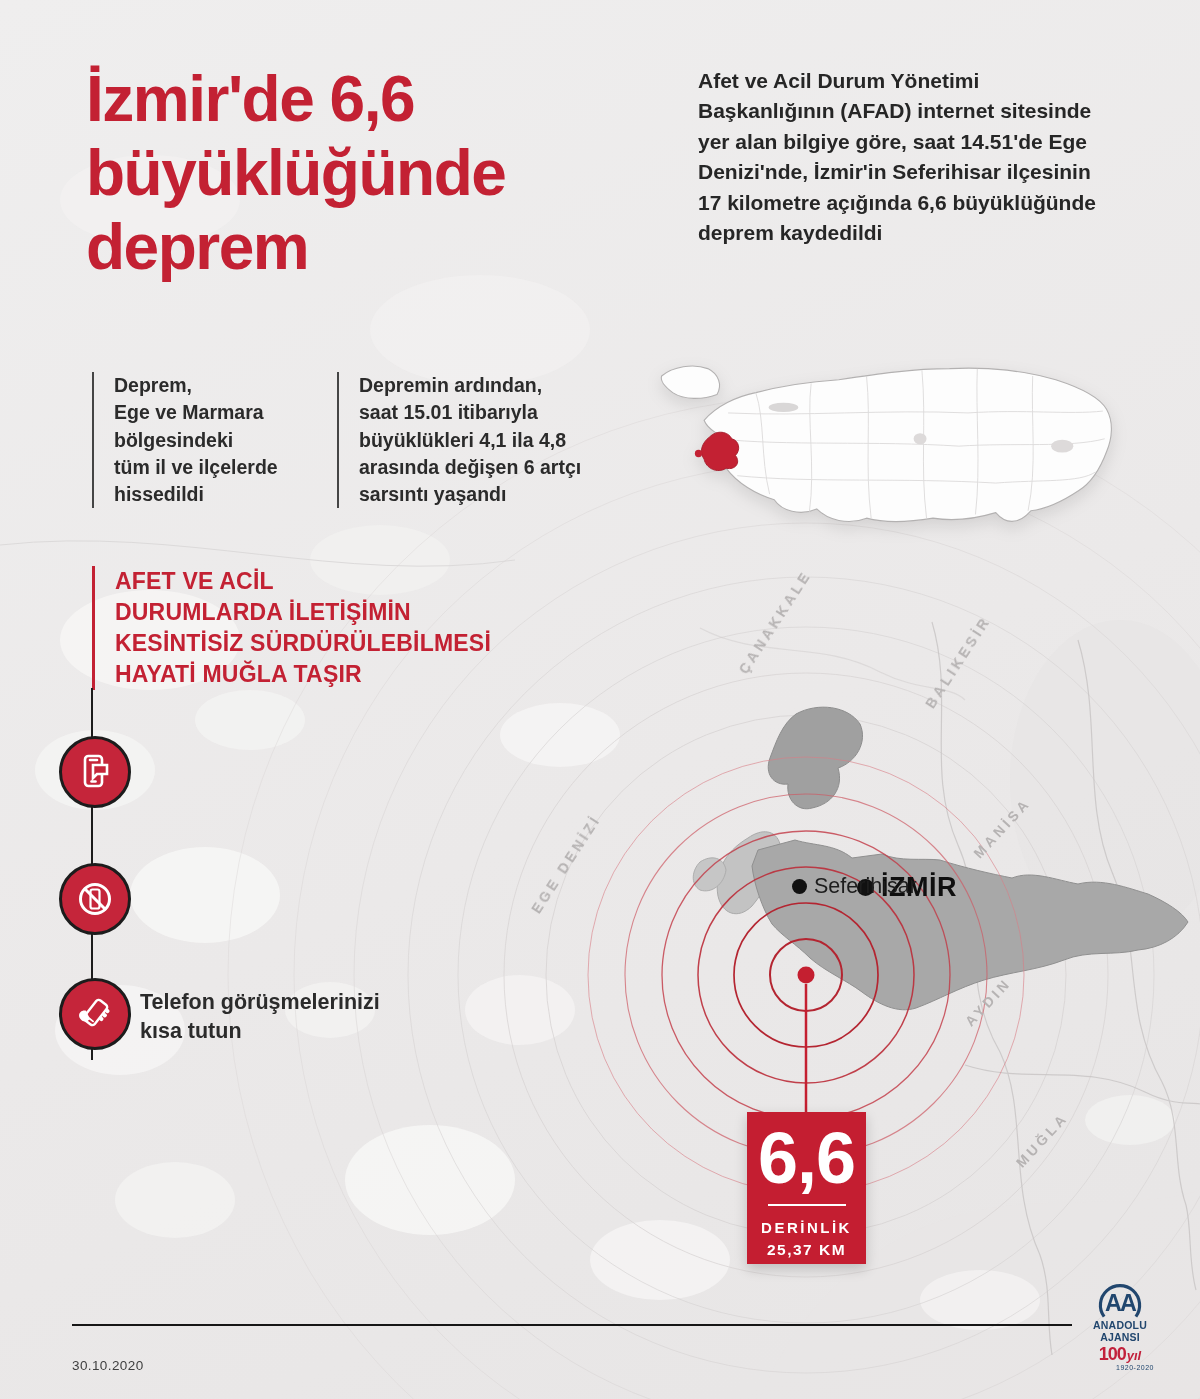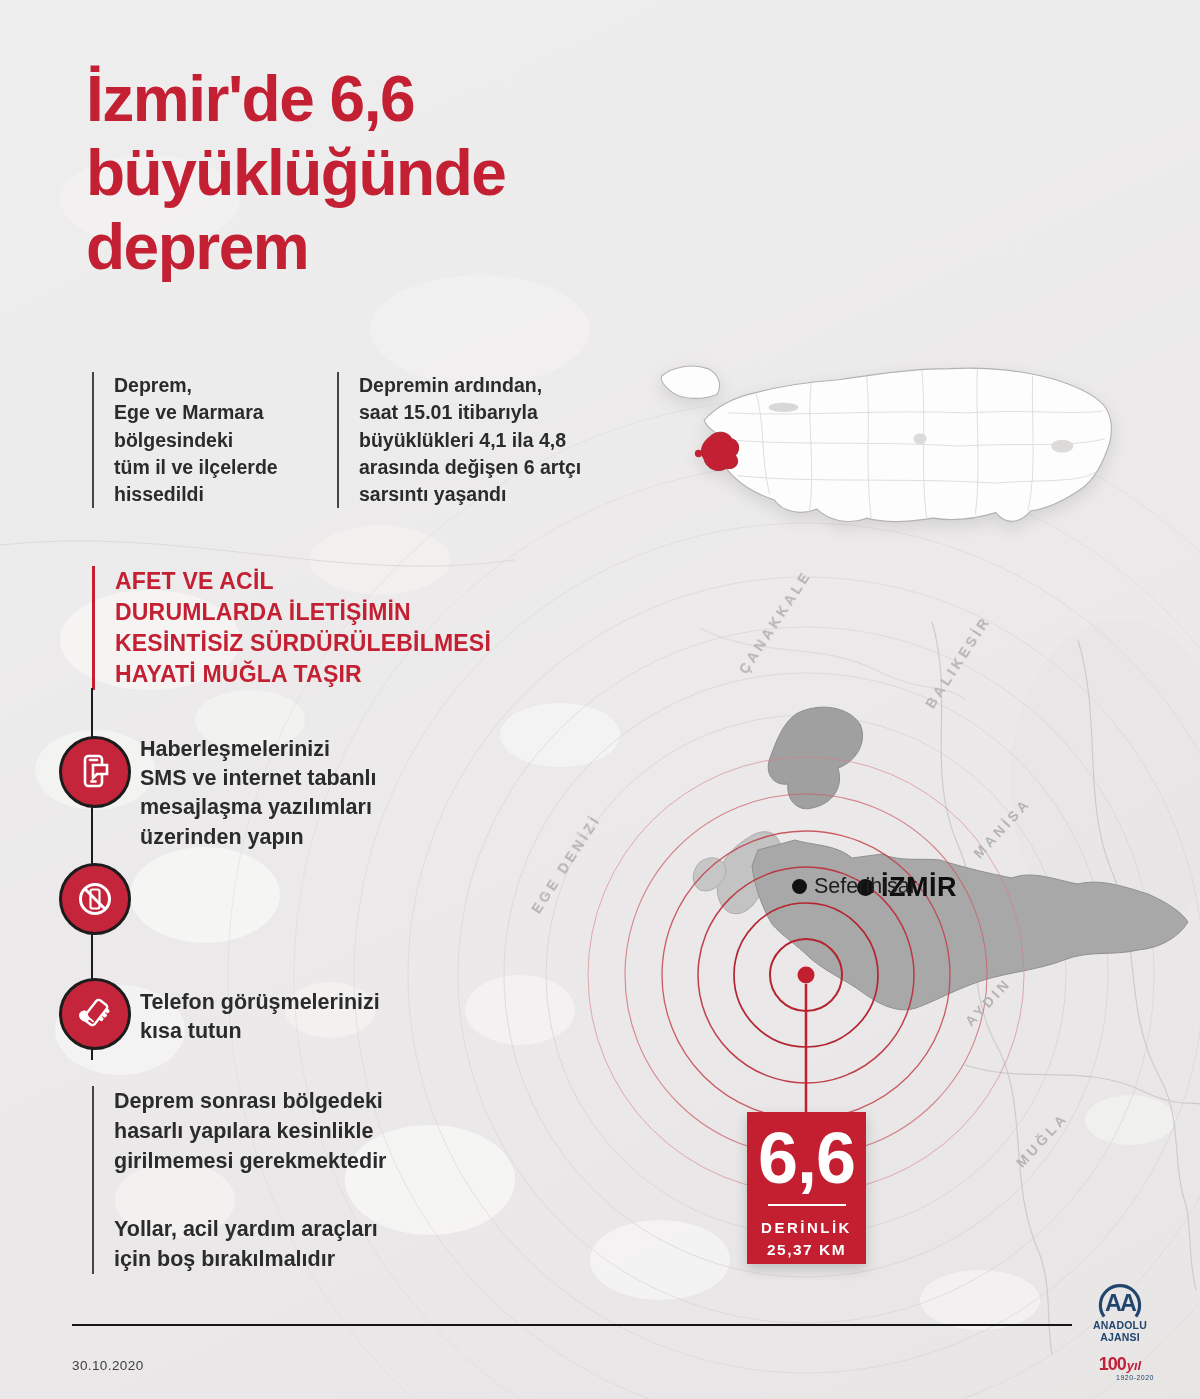--- a/index.html
+++ b/index.html
@@ -75,21 +75,21 @@
   .mag-value{font-size:72px;font-weight:800;line-height:1;margin-top:10px;letter-spacing:-1px;}
   .mag-divider{width:78px;height:2px;background:#fff;margin:10px auto 0;}
   .mag-depth-label{margin-top:13px;font-size:15px;font-weight:700;letter-spacing:2.5px;}
   .mag-depth-value{margin-top:5px;font-size:15.5px;font-weight:700;letter-spacing:1.5px;}
 
   
   .footer-rule{left:72px;top:1324px;width:1000px;height:2px;background:#161616;}
   .footer-date{left:72px;top:1334px;font-size:13.5px;letter-spacing:.4px;color:#3f3f3f;margin-top:24px;}
   .aa-block{left:1072px;top:1278px;width:96px;text-align:center;}
   .aa-agency{font-size:10.5px;font-weight:700;color:#21466e;letter-spacing:.2px;margin-top:1px;}
-  .aa-cent{margin-top:12px;line-height:1;}
+  .aa-cent{margin-top:2px;line-height:1;}
   .aa-cent .c-num{color:#c2203b;font-weight:800;font-size:18px;letter-spacing:-1px;}
   .aa-cent .c-yil{color:#c2203b;font-style:italic;font-size:13px;font-weight:700;margin-left:1px;}
   .aa-years{font-size:7px;color:#21466e;letter-spacing:.5px;margin-top:1px;padding-left:30px;}
   .turkey-map{filter:drop-shadow(0 6px 8px rgba(0,0,0,.10));}
 </style>
 </head>
 <body>
 
 <div class="page">
 
@@ -178,20 +178,21 @@
     <g>
       <path d="M70,118 C78,110 90,112 94,120 C102,122 104,132 98,138 C104,146 98,154 88,152 C78,158 66,152 64,142 C58,134 62,124 70,118 Z" fill="#c32133" stroke="#a51a29" stroke-width="1"></path>
       <circle cx="58" cy="136" r="4" fill="#c32133"></circle>
     </g>
   </svg>
 
   <h1 class="abs title pre" style="margin:0">İzmir'de 6,6
 büyüklüğünde
 deprem</h1>
 
+  <p class="abs intro" style="margin:0">Afet ve Acil Durum Yönetimi Başkanlığının (AFAD) internet sitesinde yer alan bilgiye göre, saat 14.51'de Ege Denizi'nde, İzmir'in Seferihisar ilçesinin 17 kilometre açığında 6,6 büyüklüğünde deprem kaydedildi</p>
 
   <div class="abs fact fact-1 pre">Deprem,
 Ege ve Marmara
 bölgesindeki
 tüm il ve ilçelerde
 hissedildi</div>
   <div class="abs fact fact-2 pre">Depremin ardından,
 saat 15.01 itibarıyla
 büyüklükleri 4,1 ila 4,8
 arasında değişen 6 artçı
@@ -205,24 +206,20 @@
   <div class="abs timeline-line"></div>
 
   <div class="abs tip-icon" style="left:59px;top:736px">
     <svg width="44" height="44" viewBox="0 0 44 44" fill="none" stroke="#fff" stroke-width="2.6" stroke-linecap="round">
       <rect x="12" y="6" width="17" height="30" rx="3.5"></rect>
       <line x1="17" y1="10" x2="24" y2="10"></line>
       <line x1="18.5" y1="31.5" x2="22.5" y2="31.5"></line>
       <path d="M20,15 h14 v9 h-10 l-4,4 z" fill="#c5253a"></path>
     </svg>
   </div>
-  <div class="abs tip-text pre" style="left:140px;top:735px">Haberleşmelerinizi
-SMS ve internet tabanlı
-mesajlaşma yazılımları
-üzerinden yapın</div>
 
   <div class="abs tip-icon" style="left:59px;top:863px">
     <svg width="44" height="44" viewBox="0 0 44 44" fill="none" stroke="#fff" stroke-linecap="round">
       <circle cx="22" cy="22" r="14.5" stroke-width="3"></circle>
       <rect x="17.5" y="12.5" width="9" height="19" rx="2" stroke-width="2.2"></rect>
       <line x1="12" y1="12" x2="32" y2="32" stroke-width="3"></line>
     </svg>
   </div>
 
   <div class="abs tip-icon" style="left:59px;top:978px">
@@ -233,27 +230,20 @@
         <circle cx="30" cy="12" r="2.1" fill="#fff" stroke="none"></circle>
         <circle cx="30.5" cy="17" r="2.1" fill="#fff" stroke="none"></circle>
         <circle cx="30" cy="22" r="2.1" fill="#fff" stroke="none"></circle>
         <path d="M13,25 C8,27 8,34 14,35 C18,36 21,33 21,29 Z" fill="#fff" stroke="none"></path>
       </g>
     </svg>
   </div>
   <div class="abs tip-text pre" style="left:140px;top:988px">Telefon görüşmelerinizi
 kısa tutun</div>
 
-  <div class="abs notes">
-    <div class="note pre">Deprem sonrası bölgedeki
-hasarlı yapılara kesinlikle
-girilmemesi gerekmektedir</div>
-    <div class="note pre">Yollar, acil yardım araçları
-için boş bırakılmalıdır</div>
-  </div>
 
   <div class="geo-label" style="left:566px;top:864px;--rot:-57deg">EGE DENİZİ</div>
   <div class="geo-label" style="left:775px;top:622px;--rot:-57deg">ÇANAKKALE</div>
   <div class="geo-label" style="left:958px;top:662px;--rot:-57deg">BALIKESİR</div>
   <div class="geo-label" style="left:1002px;top:828px;--rot:-47deg">MANİSA</div>
   <div class="geo-label" style="left:988px;top:1002px;--rot:-47deg">AYDIN</div>
   <div class="geo-label" style="left:1042px;top:1140px;--rot:-47deg">MUĞLA</div>
 
   <div class="abs city-label major" style="left:857px;top:872px">
     <span class="dot"></span>

